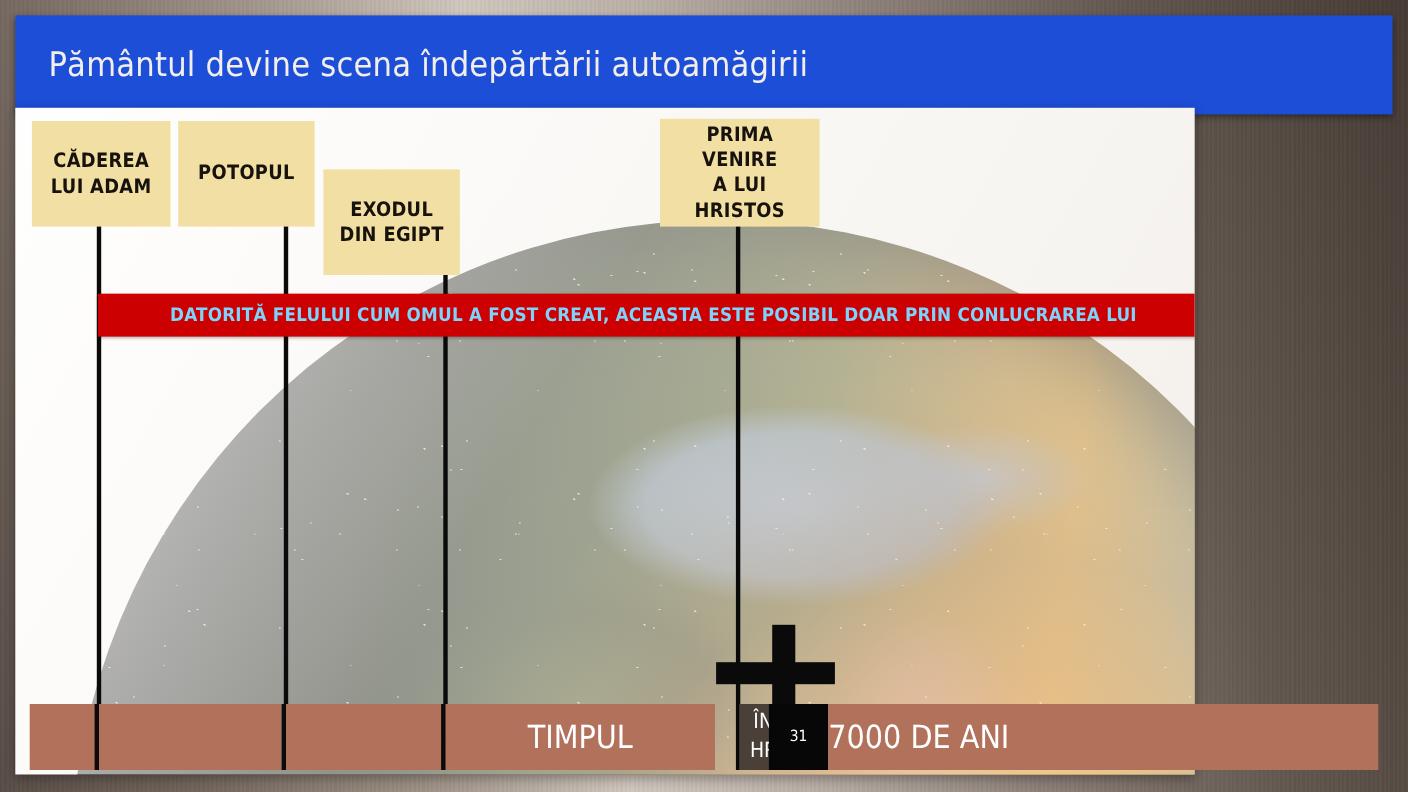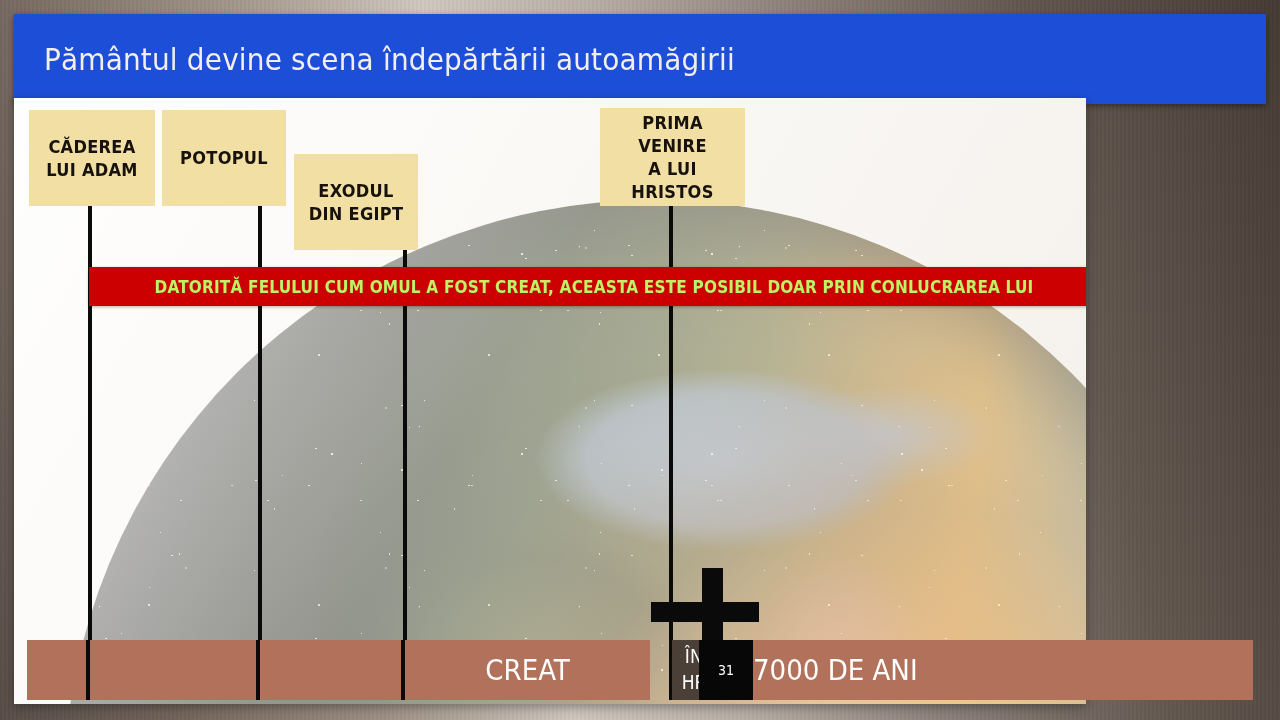--- a/index.html
+++ b/index.html
@@ -126,21 +126,21 @@
 
   
   .red-banner{
     position:absolute;left:89px;top:267px;width:1010px;height:39px;
     background:#cc0000;
     display:flex;align-items:center;justify-content:center;
     z-index:7;
     box-shadow:0 1px 3px rgba(0,0,0,.3);
   }
   .red-banner .txt{
-    color:#bef264;font-size:17px;letter-spacing:.2px;white-space:nowrap;
+    color:#7dd3fc;font-size:17px;letter-spacing:.2px;white-space:nowrap;
     font-family:"DejaVu Sans Condensed","Liberation Sans",sans-serif;
     font-stretch:condensed;
   }
 
   
   .cross{position:absolute;z-index:8;}
   .cross .v{position:absolute;background:#0a0a0a;}
   .cross .h{position:absolute;background:#0a0a0a;}
 
   
@@ -217,21 +217,21 @@
     <div class="divider" style="left:59px;"></div>
 
     <div class="seg brown" style="left:63px; width:166px;"></div>
     <div class="divider" style="left:229px;"></div>
 
     <div class="seg brown" style="left:233px; width:141px;"></div>
     <div class="divider" style="left:374px;"></div>
 
     <div class="seg brown" style="left:378px; width:245px;">
       <div class="lbl center">
-        <span style="font-size:29px;">CREAT</span>
+        <span style="font-size:29px;">TIMPUL</span>
       </div>
     </div>
 
     <div class="seg dark" style="left:623px; width:49px;">
       <div class="lbl center">
         <span style="font-size:19px;line-height:1.35;white-space:pre-line;">ÎN.
 HR.</span>
       </div>
     </div>
 

